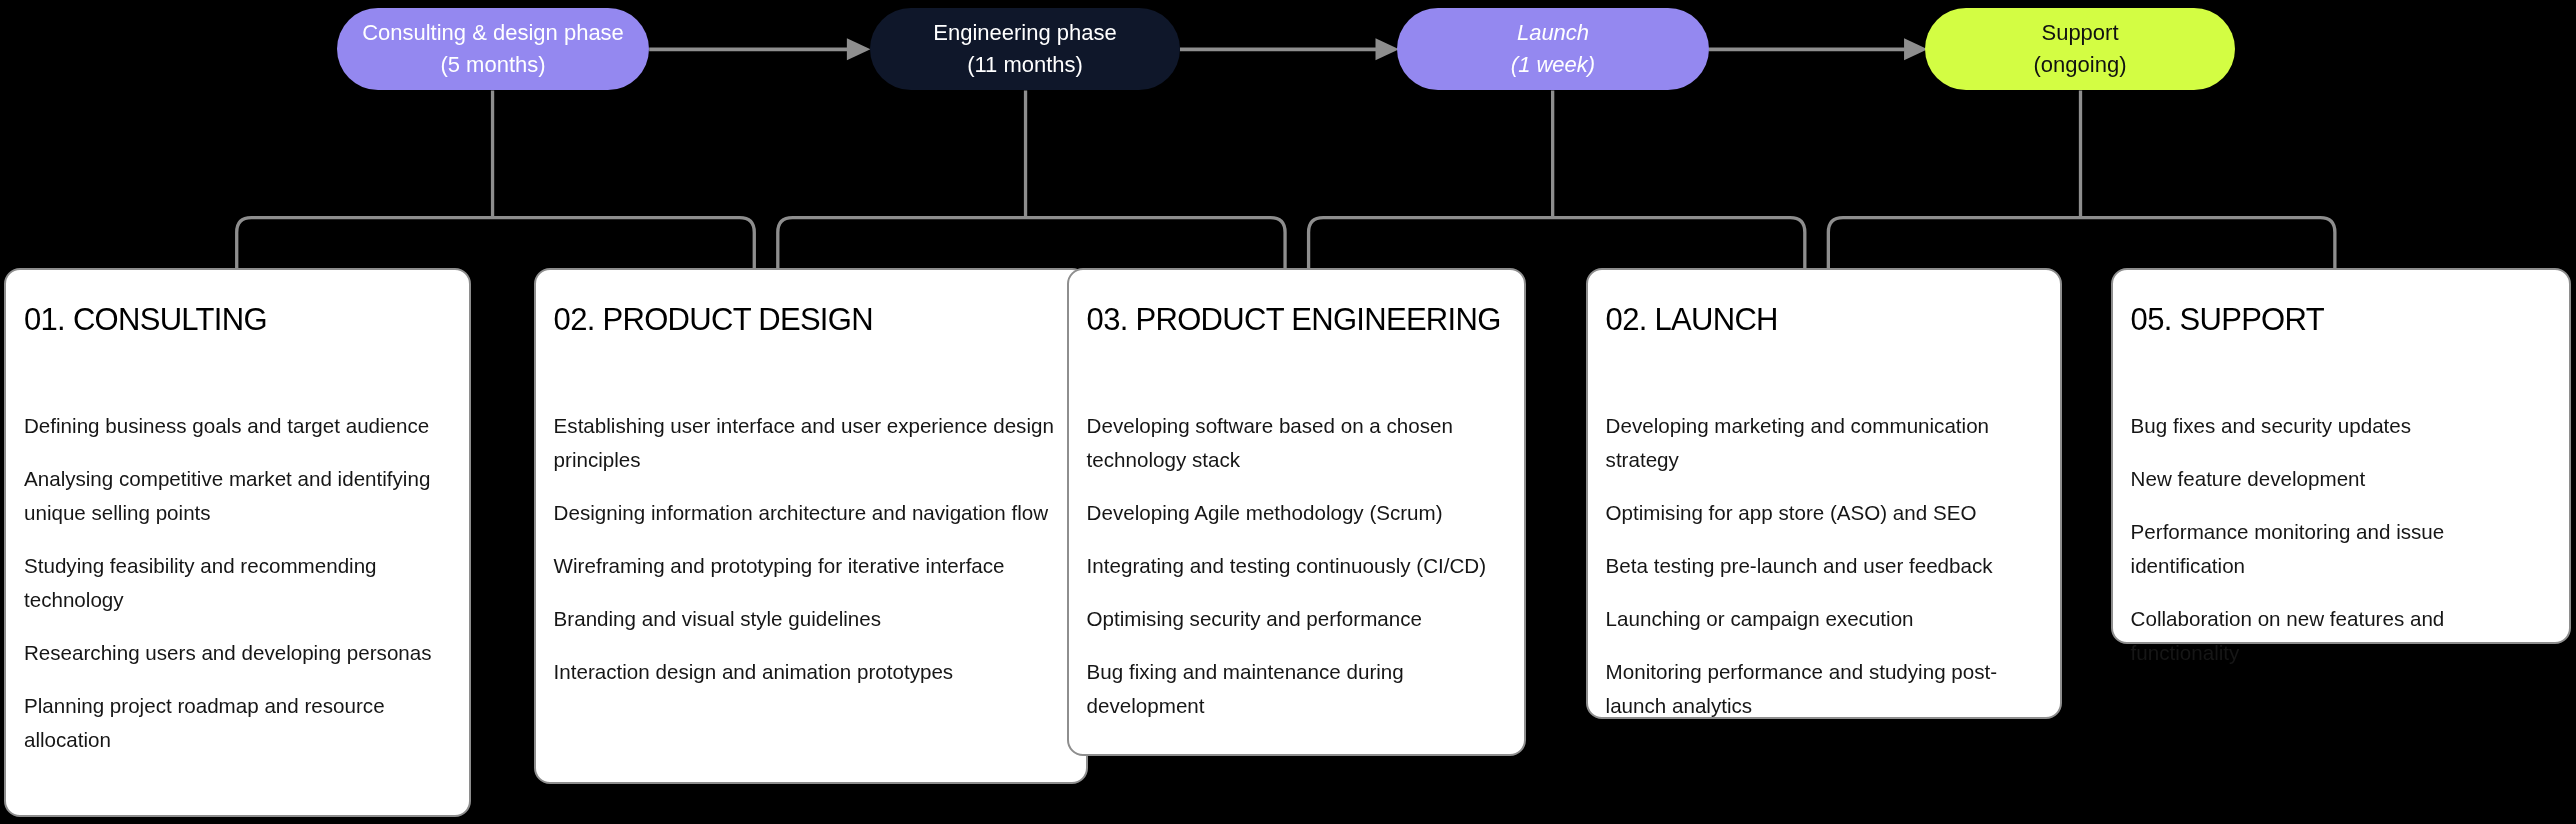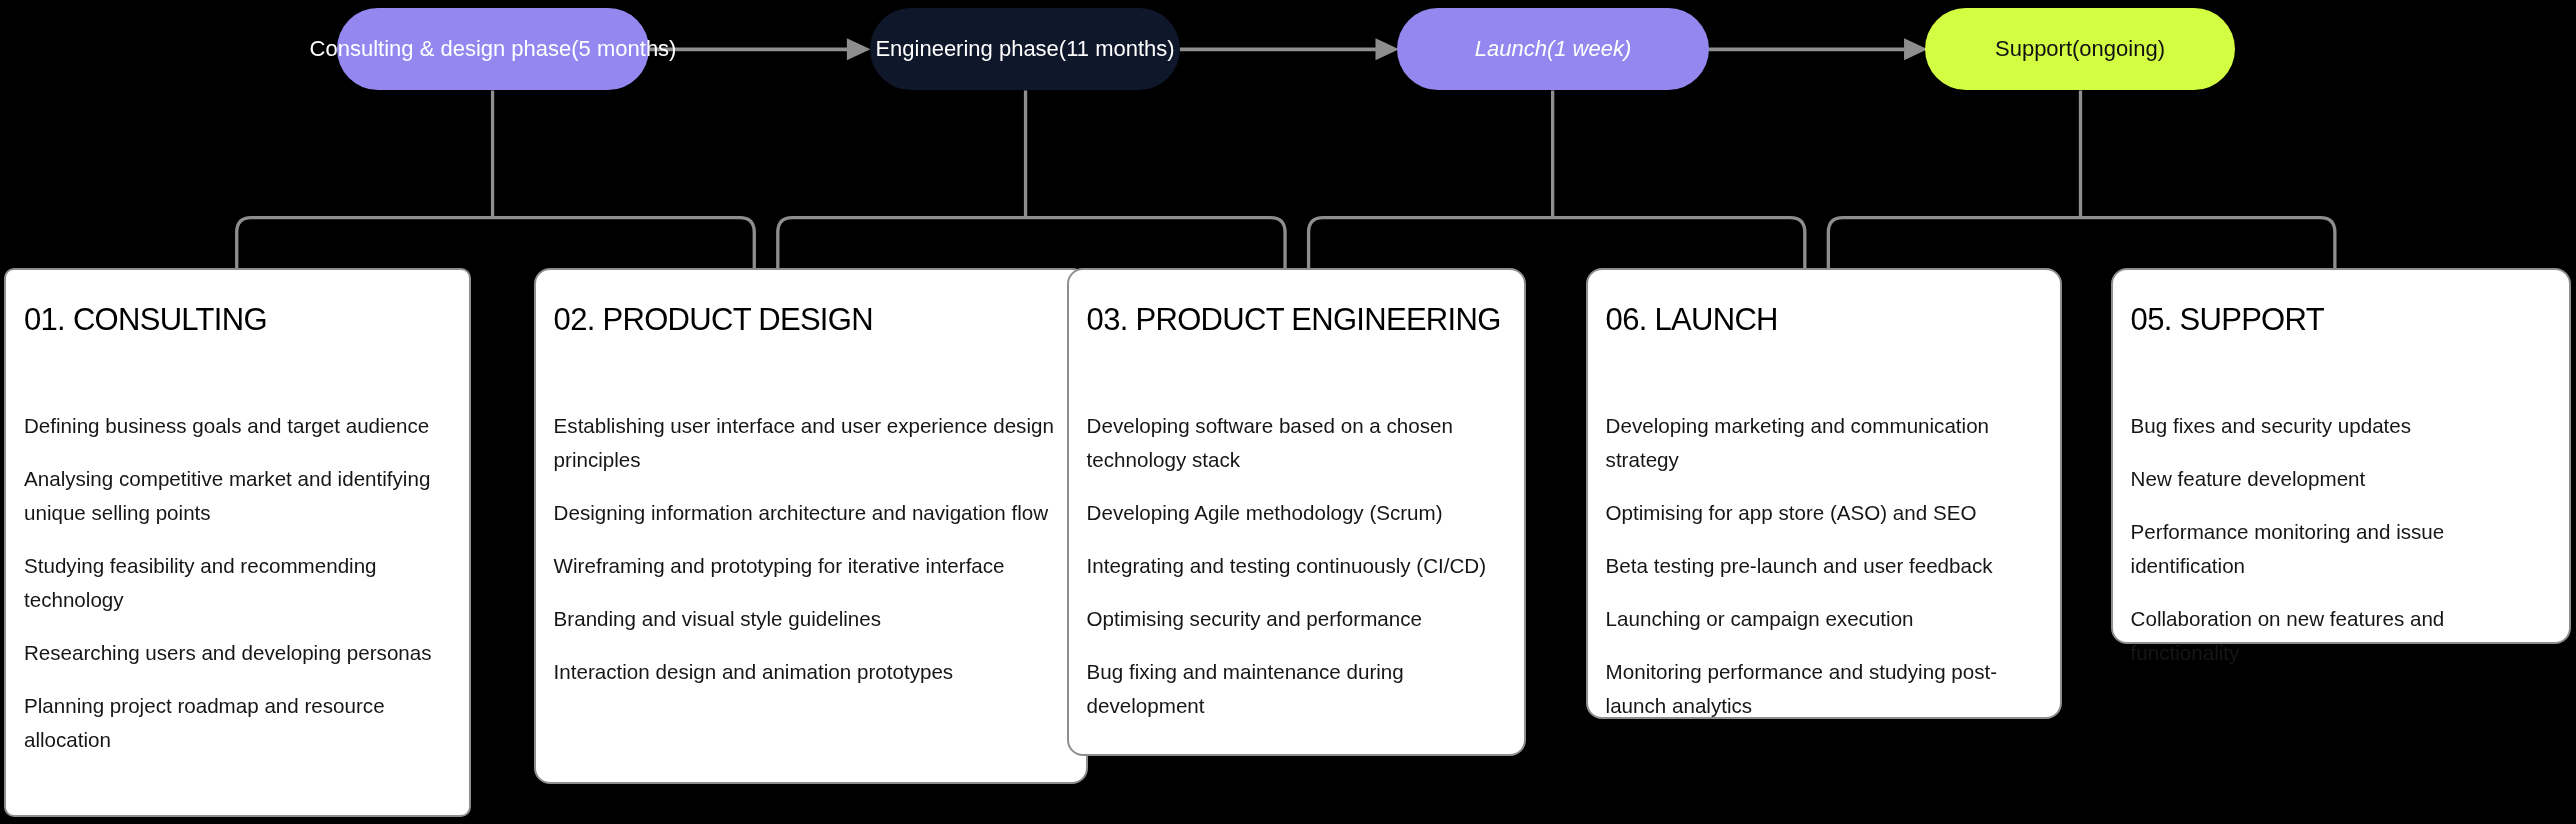--- a/index.html
+++ b/index.html
@@ -1,20 +1,20 @@
 <!DOCTYPE html>
 <html style="font-size:11.8px"><head>
 <meta charset="utf-8">
 <style>
   html,body{margin:0;padding:0;background:#000;}
   .canvas{position:relative;width:2576px;height:825px;background:#000;overflow:hidden;
           font-family:"Liberation Sans","DejaVu Sans",sans-serif;}
   svg.connectors{position:absolute;left:0;top:0;z-index:1;}
   .pill{position:absolute;top:8px;height:82px;border-radius:41px;z-index:3;
-        display:flex;flex-direction:row;align-items:center;justify-content:center;
+        display:flex;flex-direction:column;align-items:center;justify-content:center;
         font-size:22px;font-weight:500;line-height:32px;white-space:nowrap;}
   .pill span{display:block;}
   .card{position:absolute;top:268px;background:#fff;border:2.2px solid #8e8e8e;border-radius:16px;
         box-sizing:border-box;padding:31px 16px 14.7px 17.6px;z-index:2;}
   .card-title{font-size:31px;font-weight:500;letter-spacing:-0.7px;color:#000;
               white-space:nowrap;margin:0 0 71px 0;line-height:37px;}
   .card-item{font-size:20.6px;line-height:34px;color:#161616;margin:0 0 19px 0;}
   .card-item:last-child{margin-bottom:0;}
 </style>
 </head>
@@ -61,21 +61,21 @@
       <div class="pill" style="left: 1397px; width: 312px; background: rgb(148, 136, 240); color: rgb(255, 255, 255); font-style: italic;">
         <span>Launch</span>
         <span>(1 week)</span>
       </div>
       <div class="pill" style="left: 1925px; width: 310px; background: rgb(211, 253, 67); color: rgb(17, 17, 17);">
         <span>Support</span>
         <span>(ongoing)</span>
       </div>
     </div>
   <div id="cards">
-      <div class="card" style="left: 4.4px; width: 467px; height: 549px; border-radius: 10px;">
+      <div class="card" style="left: 4.4px; width: 467px; height: 549px;">
         <div class="card-title">01. CONSULTING</div>
         <div class="card-item">Defining business goals and target audience</div>
         <div class="card-item">Analysing competitive market and identifying unique selling points</div>
         <div class="card-item">Studying feasibility and recommending technology</div>
         <div class="card-item">Researching users and developing personas</div>
         <div class="card-item">Planning project roadmap and resource allocation</div>
       </div>
       <div class="card" style="left: 534px; width: 554px; height: 516px;">
         <div class="card-title">02. PRODUCT DESIGN</div>
         <div class="card-item">Establishing user interface and user experience design principles</div>
@@ -86,21 +86,21 @@
       </div>
       <div class="card" style="left: 1067px; width: 459px; height: 488px;">
         <div class="card-title">03. PRODUCT ENGINEERING</div>
         <div class="card-item">Developing software based on a chosen technology stack</div>
         <div class="card-item">Developing Agile methodology (Scrum)</div>
         <div class="card-item">Integrating and testing continuously (CI/CD)</div>
         <div class="card-item">Optimising security and performance</div>
         <div class="card-item">Bug fixing and maintenance during development</div>
       </div>
       <div class="card" style="left: 1586px; width: 476px; height: 451px;">
-        <div class="card-title">06. LAUNCH</div>
+        <div class="card-title">02. LAUNCH</div>
         <div class="card-item">Developing marketing and communication strategy</div>
         <div class="card-item">Optimising for app store (ASO) and SEO</div>
         <div class="card-item">Beta testing pre-launch and user feedback</div>
         <div class="card-item">Launching or campaign execution</div>
         <div class="card-item">Monitoring performance and studying post-launch analytics</div>
       </div>
       <div class="card" style="left: 2111px; width: 460px; height: 376px;">
         <div class="card-title">05. SUPPORT</div>
         <div class="card-item">Bug fixes and security updates</div>
         <div class="card-item">New feature development</div>

